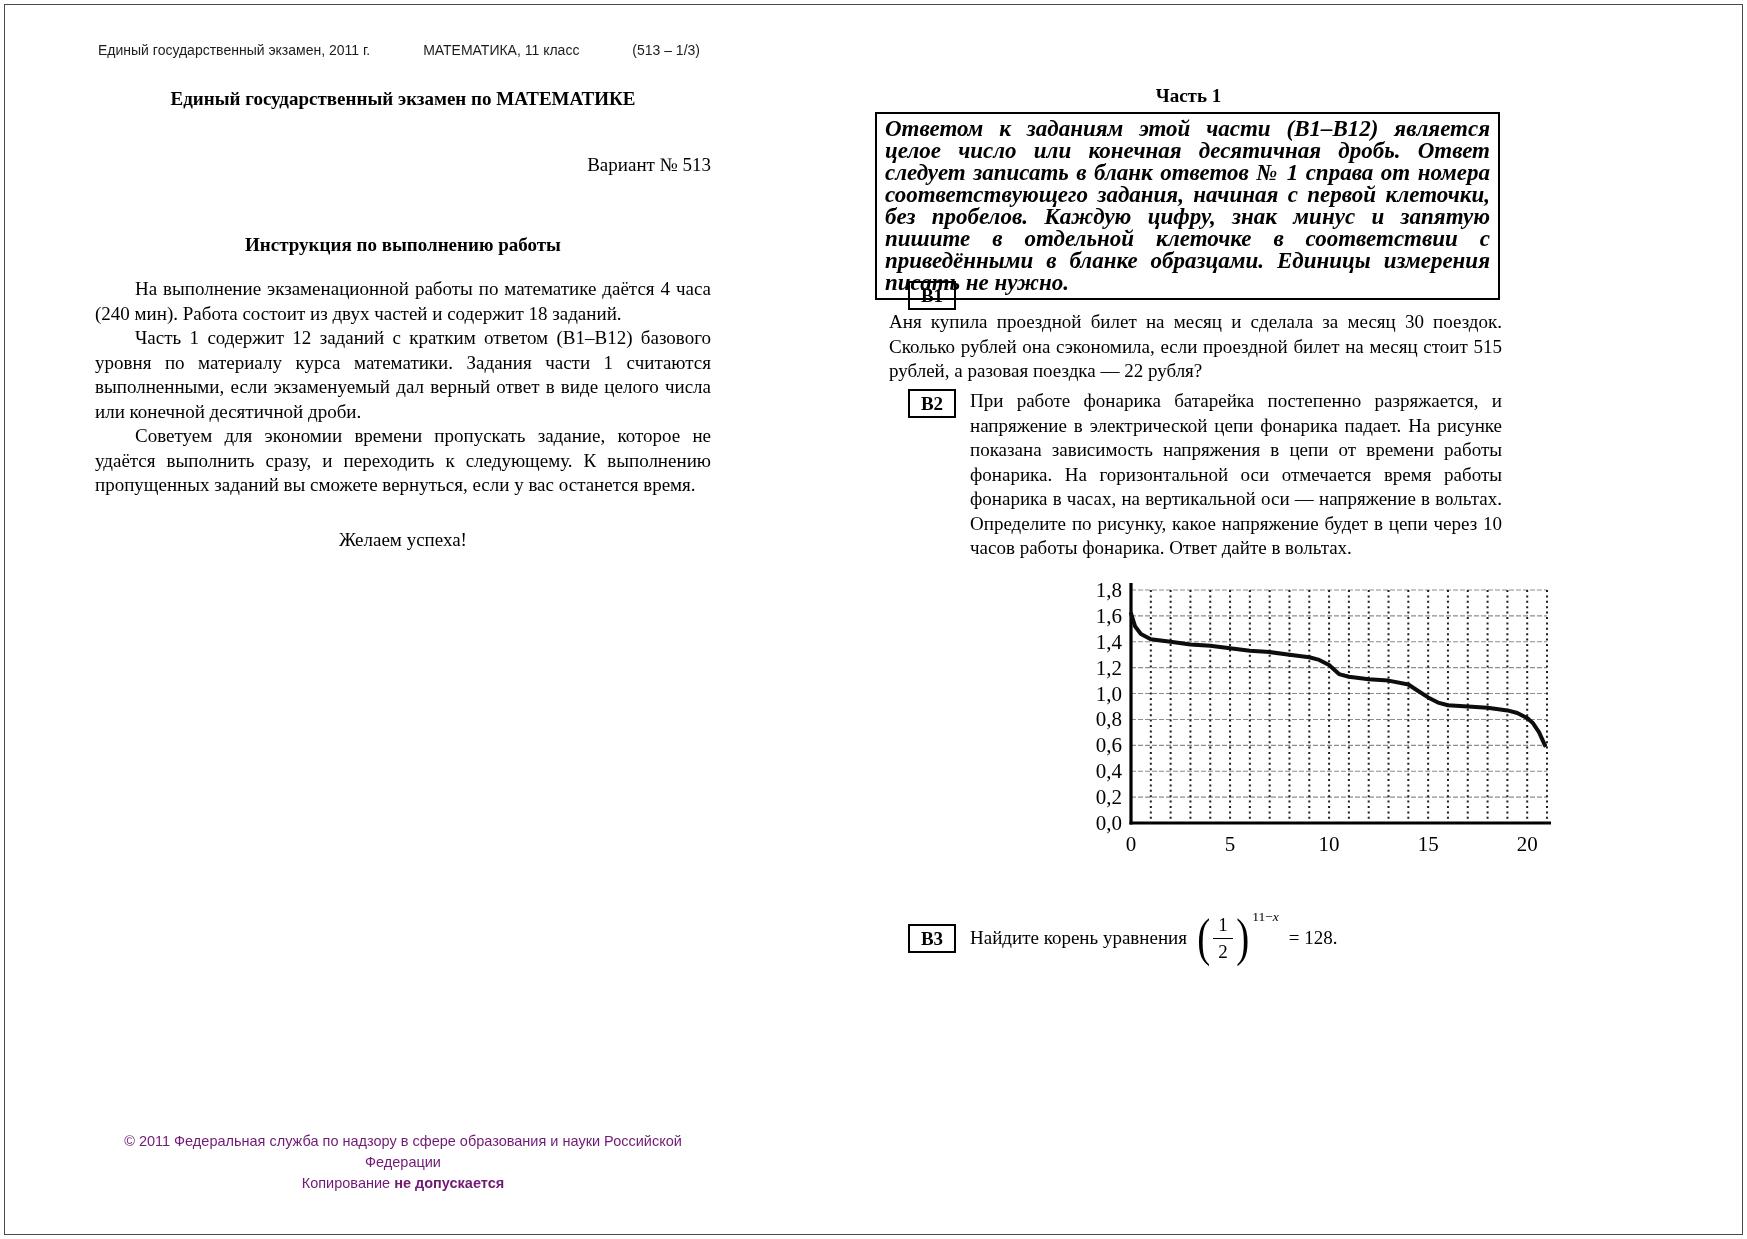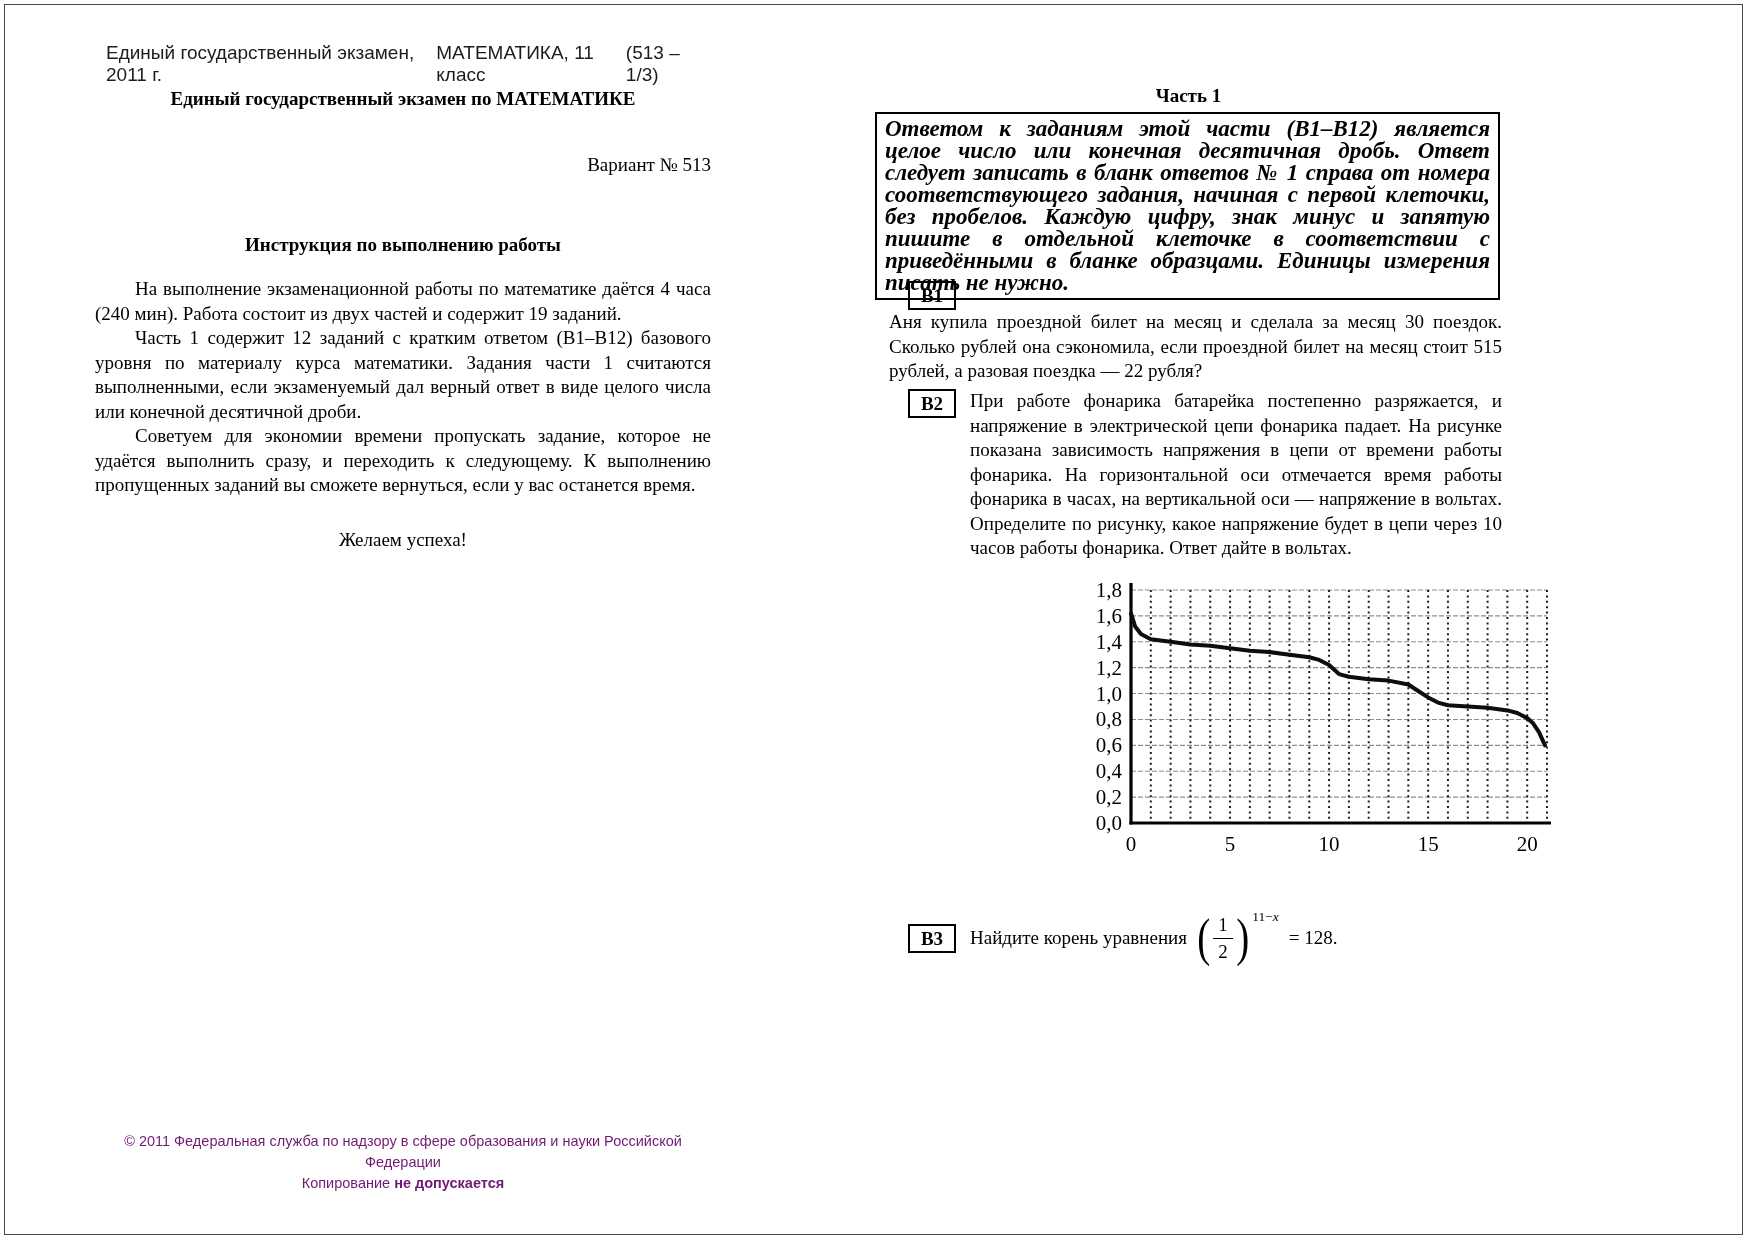--- a/index.html
+++ b/index.html
@@ -7,21 +7,21 @@
     position:relative; width:1747px; height:1239px; margin:0 auto;
     background:#fff; color:#000; overflow:hidden;
     font-family:"Liberation Serif", serif;
   }
   .page-frame { position:absolute; inset:4px; border:1px solid #4a4a4a; pointer-events:none; }
 
   
   .header {
     position:absolute; left:98px; top:42px; width:602px;
     display:flex; justify-content:space-between; align-items:flex-end;
-    font-family:"Liberation Sans", sans-serif; font-size:19px; color:#1c1c1c;margin-left:8px;
+    font-family:"Liberation Sans", sans-serif; font-size:14px; color:#1c1c1c;
   }
 
   
   .left-col { position:absolute; left:95px; top:88px; width:616px; font-size:19px; }
   .doc-title   { text-align:center; font-weight:bold; }
   .variant     { text-align:right; font-weight:normal; margin-top:44px; }
   .instr-head  { text-align:center; font-weight:bold; margin-top:58px; }
   .left-col p  { margin:0; text-align:justify; text-indent:40px; line-height:24.5px; }
   .left-col p.first { margin-top:21px; }
   .good-luck   { text-align:center; font-weight:normal; margin-top:31px; }
@@ -78,21 +78,21 @@
   <div class="header">
     <span>Единый государственный экзамен, 2011 г.</span>
     <span>МАТЕМАТИКА, 11 класс</span>
     <span>(513 – 1/3)</span>
   </div>
 
   <div class="left-col">
     <div class="doc-title">Единый государственный экзамен по МАТЕМАТИКЕ</div>
     <div class="variant">Вариант № 513</div>
     <div class="instr-head">Инструкция по выполнению работы</div>
-    <p class="first">На выполнение экзаменационной работы по математике даётся 4 часа (240 мин). Работа состоит из двух частей и содержит 19 заданий.</p>
+    <p class="first">На выполнение экзаменационной работы по математике даётся 4 часа (240 мин). Работа состоит из двух частей и содержит 18 заданий.</p>
     <p>Часть 1 содержит 12 заданий с кратким ответом (В1–В12) базового уровня по материалу курса математики. Задания части 1 считаются выполненными, если экзаменуемый дал верный ответ в виде целого числа или конечной десятичной дроби.</p>
     <p>Советуем для экономии времени пропускать задание, которое не удаётся выполнить сразу, и переходить к следующему. К выполнению пропущенных заданий вы сможете вернуться, если у вас останется время.</p>
     <div class="good-luck">Желаем успеха!</div>
   </div>
 
   <div class="footer">
     <div>© 2011 Федеральная служба по надзору в сфере образования и науки Российской Федерации</div>
     <div><span>Копирование </span><b>не допускается</b></div>
   </div>
 

